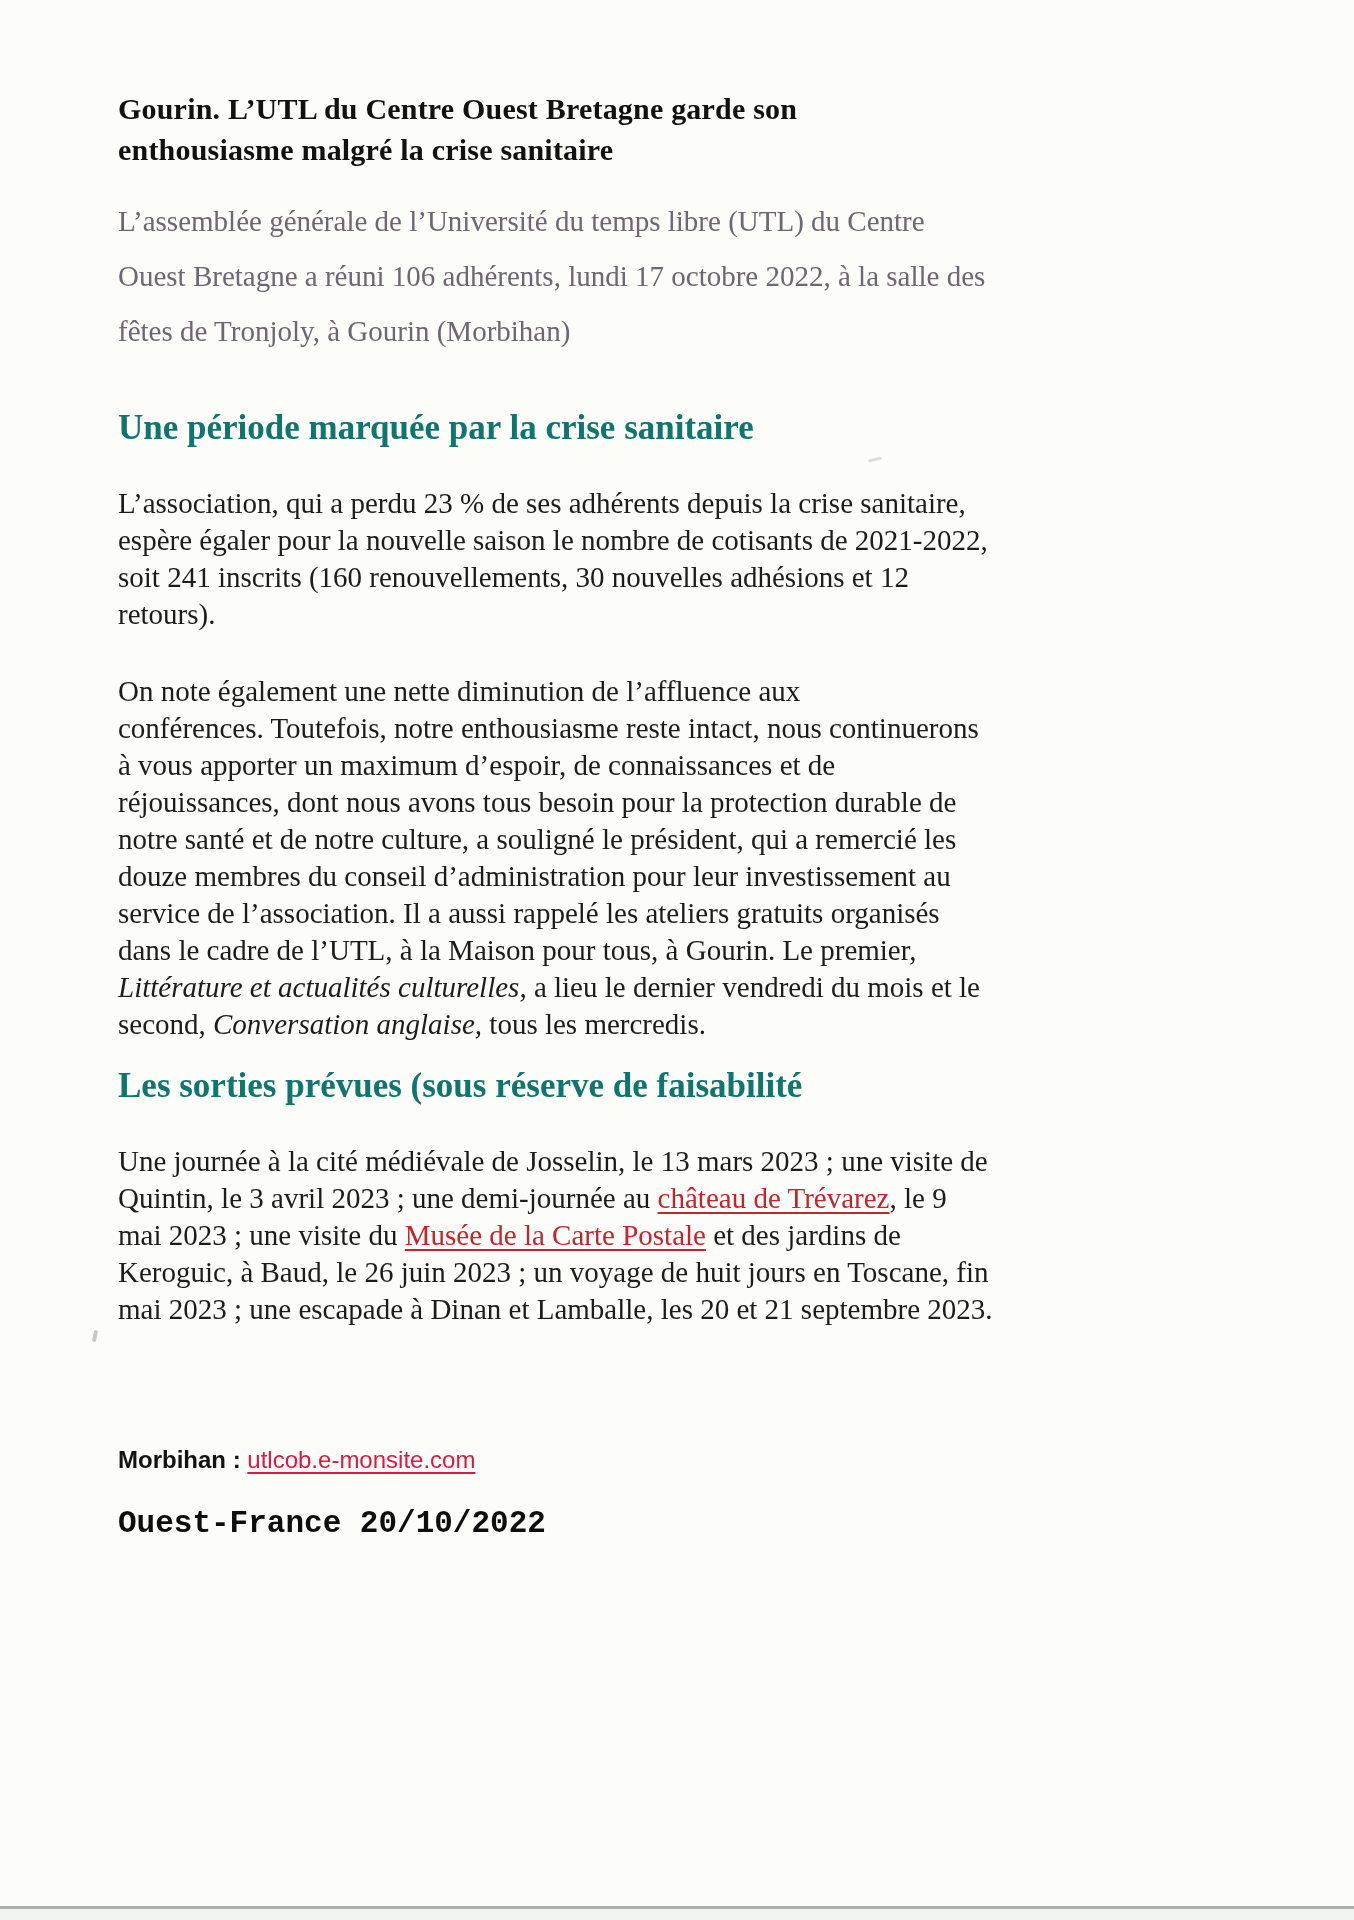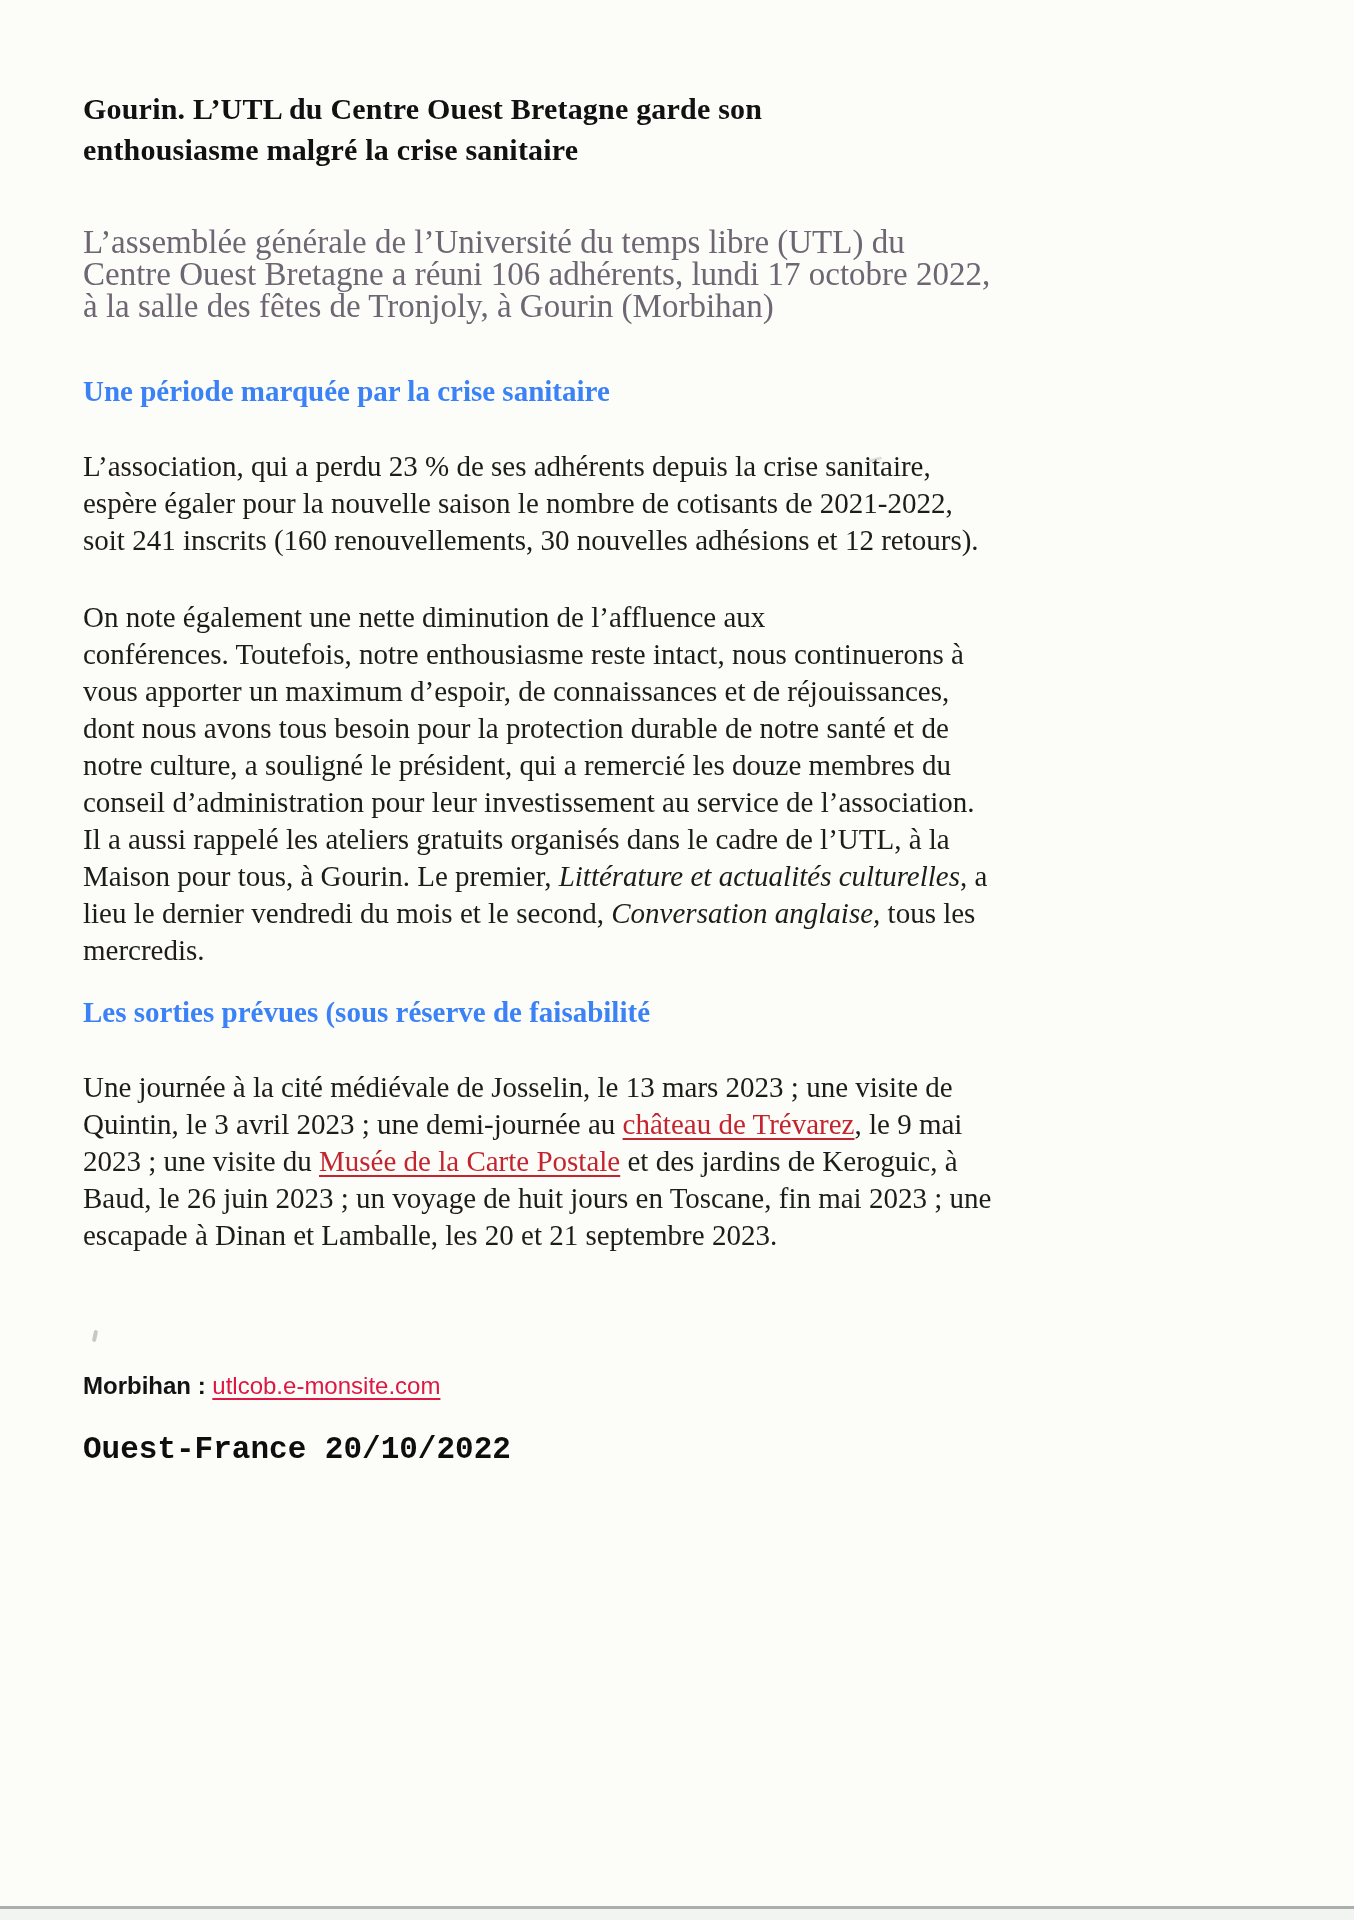--- a/index.html
+++ b/index.html
@@ -15,53 +15,53 @@
   html,body{width:1354px;height:1920px;}
   body{
     background:var(--page-bg);
     font-family:"Liberation Serif", serif;
     color:var(--text);
     overflow:hidden;
   }
   .page{
     position:relative;
     width:1112px;height:1920px;
-    padding:88px 118px 0 83px;
+    padding:88px 118px 0 118px;
     background:var(--page-bg);
   }
   .headline{
     font-family:"Liberation Serif", serif;
     font-weight:bold;
     font-size:30px;
     line-height:41px;
     max-width:715px;
     letter-spacing:.2px;
     color:#111;
   }
   .lede{
-    margin-top:56px;
-    font-size:33px;
-    line-height:32px;
+    margin-top:24px;
+    font-size:29px;
+    line-height:55px;
     color:var(--lede-gray);
     max-width:1060px;
   }
   .body-par{
     font-size:29px;
     line-height:37px;
     max-width:1085px;
     color:var(--text);
   }
   .intro{margin-top:18px;}
   .sec-heading{
     font-family:"Liberation Serif", serif;
     font-weight:bold;
-    font-size:29px;
+    font-size:35px;
     line-height:38px;
     margin-top:50px;
-    color:#3b82f6;
+    color:#0f766e;
   }
   .par-members{margin-top:38px;}
   .par-conf{margin-top:40px;}
   .sec2{margin-top:24px;font-family:Liberation Serif, serif;}
   .par-sorties{margin-top:38px;}
   .seg-plain{font-style:normal;}
   .seg-italic{font-style:italic;}
   .seg-link{
     color:var(--link-red);
     text-decoration:underline;

